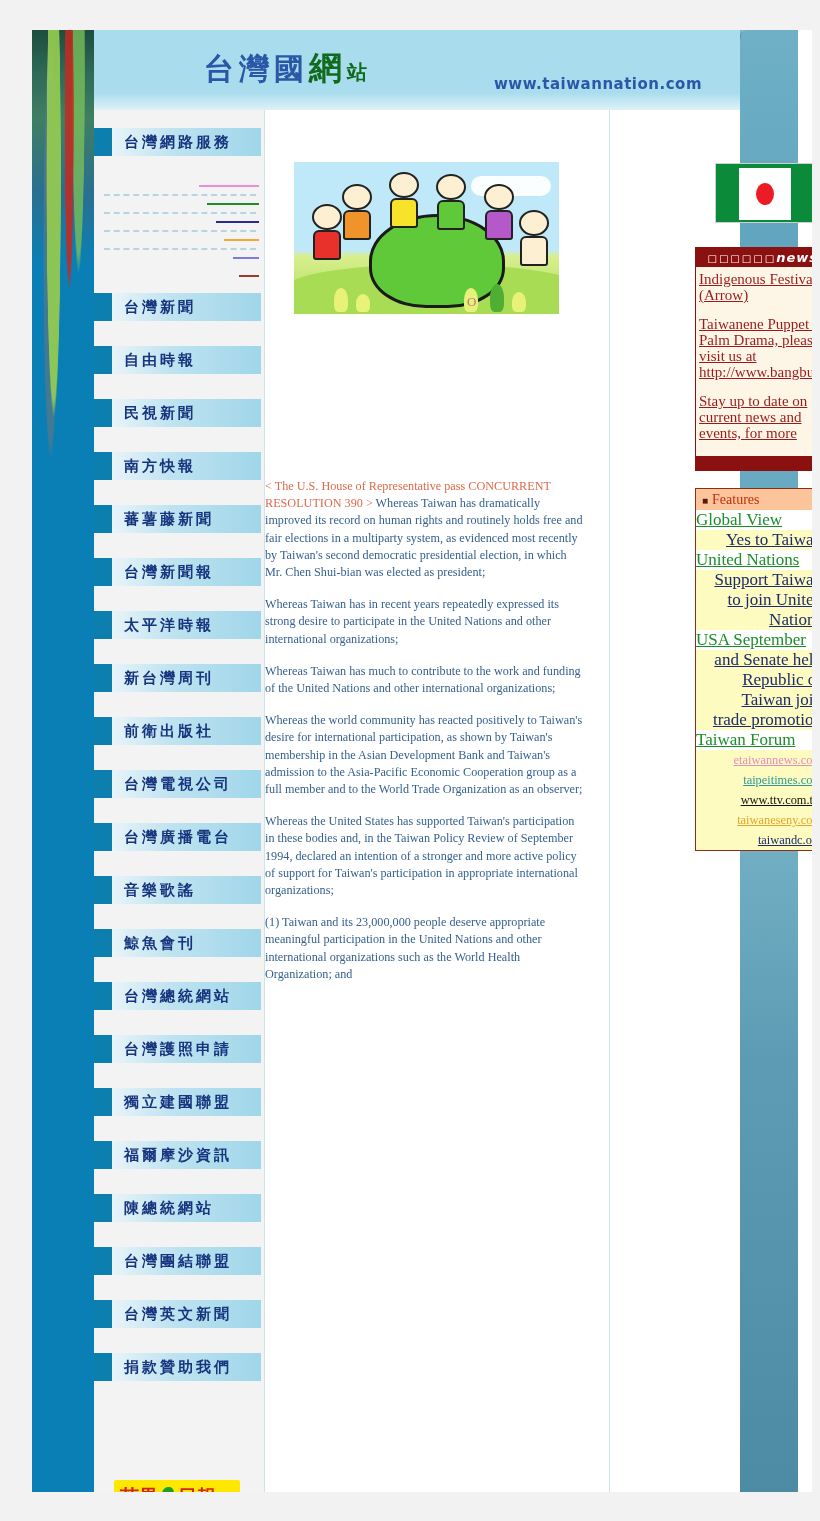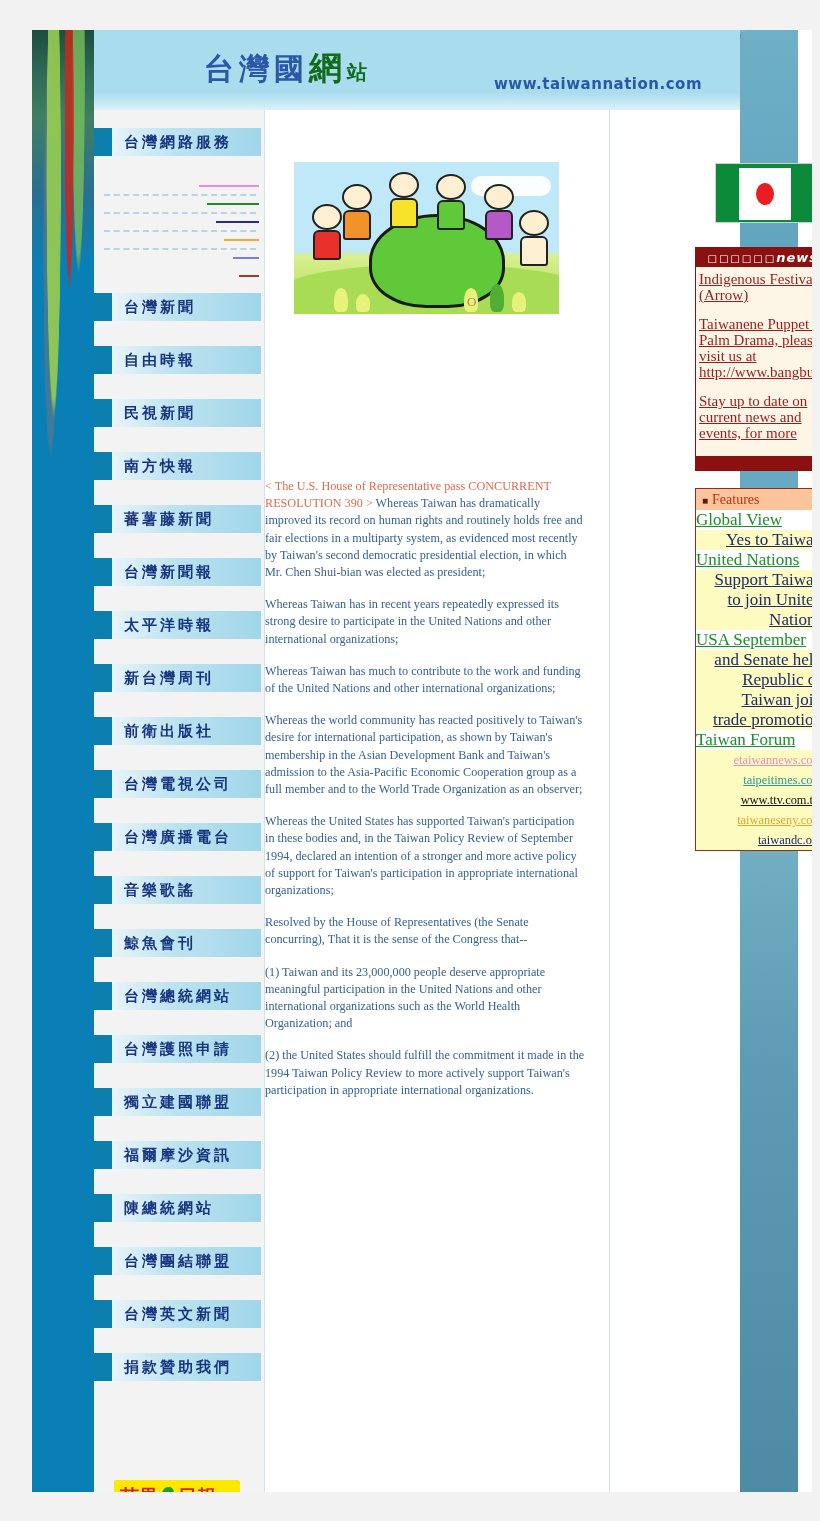--- a/index.html
+++ b/index.html
@@ -422,23 +422,21 @@
         <div class="tree" style="left:218px;height:20px;"></div>
       </div>
       <div class="circ-o">O</div>
 
       <div class="article" id="article-container">
           <p><span class="hl">&lt; The U.S. House of Representative pass CONCURRENT RESOLUTION 390 &gt; </span>Whereas Taiwan has dramatically improved its record on human rights and routinely holds free and fair elections in a multiparty system, as evidenced most recently by Taiwan's second democratic presidential election, in which Mr. Chen Shui-bian was elected as president;</p>
           <p>Whereas Taiwan has in recent years repeatedly expressed its strong desire to participate in the United Nations and other international organizations;</p>
           <p>Whereas Taiwan has much to contribute to the work and funding of the United Nations and other international organizations;</p>
           <p>Whereas the world community has reacted positively to Taiwan's desire for international participation, as shown by Taiwan's membership in the Asian Development Bank and Taiwan's admission to the Asia-Pacific Economic Cooperation group as a full member and to the World Trade Organization as an observer;</p>
           <p>Whereas the United States has supported Taiwan's participation in these bodies and, in the Taiwan Policy Review of September 1994, declared an intention of a stronger and more active policy of support for Taiwan's participation in appropriate international organizations;</p>
-          <p>Resolved by the House of Representatives (the Senate concurring), That it is the sense of the Congress that--</p>
           <p>(1) Taiwan and its 23,000,000 people deserve appropriate meaningful participation in the United Nations and other international organizations such as the World Health Organization; and</p>
-          <p style="margin-bottom: 0px;">(2) the United States should fulfill the commitment it made in the 1994 Taiwan Policy Review to more actively support Taiwan's participation in appropriate international organizations.</p>
         </div>
     </div>
 
     <div class="col-right">
       <div class="flag">
         <div class="white"></div>
         <div class="petal"></div>
       </div>
 
       <div class="newsbox">

